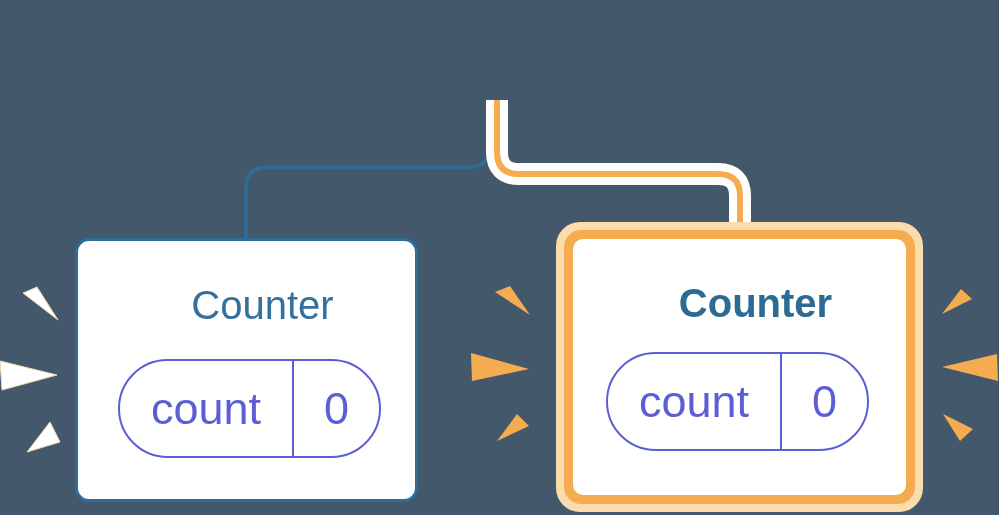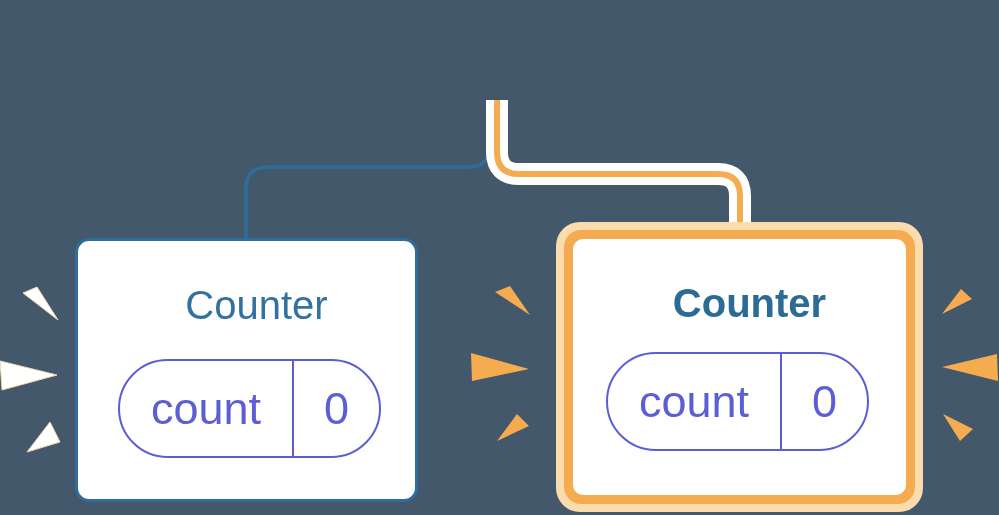--- a/index.html
+++ b/index.html
@@ -43,21 +43,21 @@
   }
   .card-right-mid{
     width:100%;height:100%;background:var(--orange);
     border-radius:17px;box-sizing:border-box;padding:9px;
   }
   .card-right-inner{
     width:100%;height:100%;background:var(--white);
     border-radius:10px;position:relative;
   }
   .card-title{
-    position:absolute;left:10px;top:42px;width:100%;text-align:center;
+    position:absolute;left:16px;top:42px;width:100%;text-align:center;
     font-size:40px;color:var(--blue-text);
   }
   .card-title.regular{font-weight:500;}
   .card-title.bold{font-weight:700;color:var(--blue-text-bold);}
 
   
   .pill{
     position:absolute;width:263px;height:99px;box-sizing:border-box;
     border:2px solid var(--purple);border-radius:60px;
     display:flex;align-items:stretch;background:var(--white);

